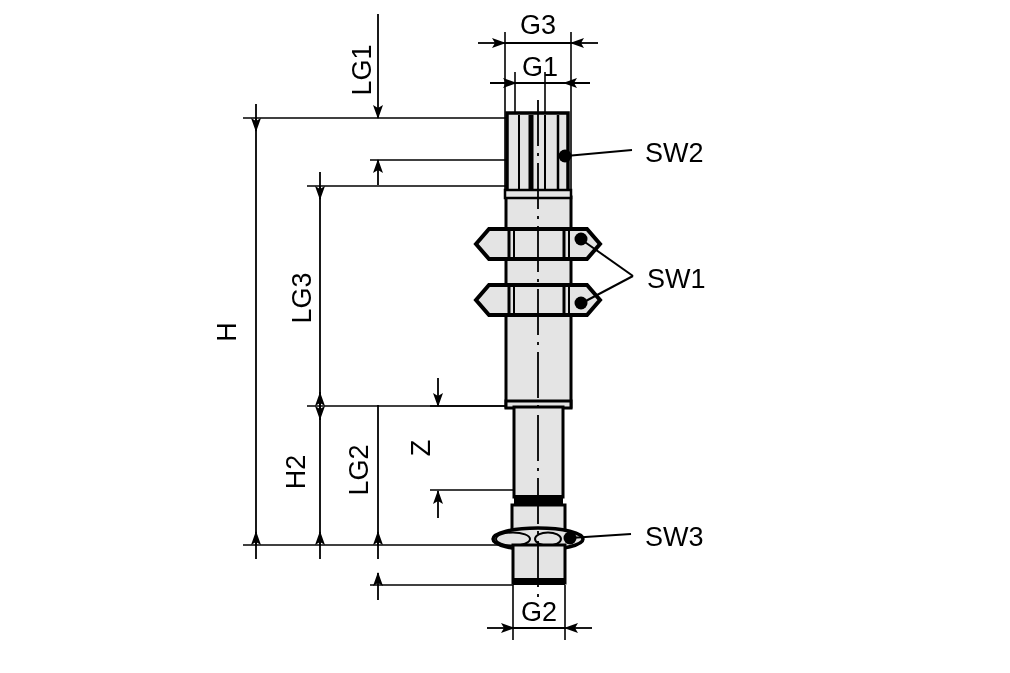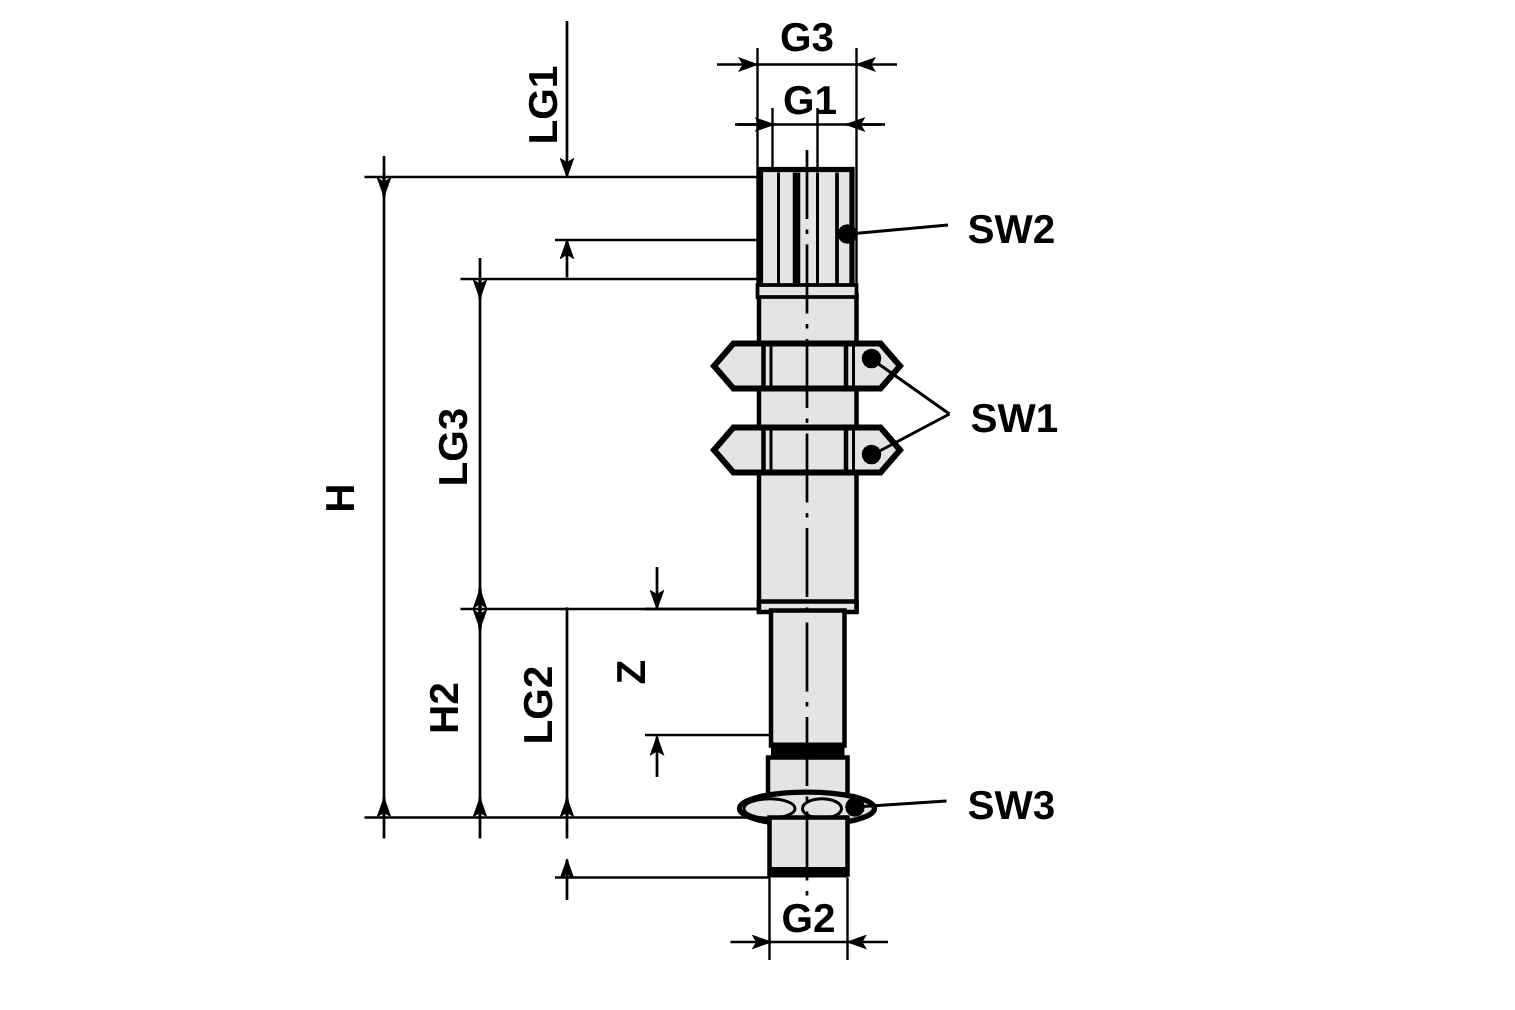--- a/index.html
+++ b/index.html
@@ -1,17 +1,17 @@
 <!DOCTYPE html>
 <html><head>
 <meta charset="utf-8">
 <style>
   html,body{margin:0;padding:0;background:#ffffff;}
   #stage{position:relative;width:1010px;height:673px;background:#ffffff;
-         font-family:"Liberation Sans", sans-serif;overflow:hidden;font-weight:bold;}
+         font-family:"Liberation Sans", sans-serif;overflow:hidden;}
   #stage svg{display:block;}
   .lbl{font-family:"Liberation Sans", sans-serif;font-size:27px;fill:#000;}
 </style>
 </head>
 <body>
 
 <div id="stage">
 <svg width="1010" height="673" viewBox="0 0 1010 673">
 
   <rect x="0" y="0" width="1010" height="673" fill="#ffffff"></rect>

